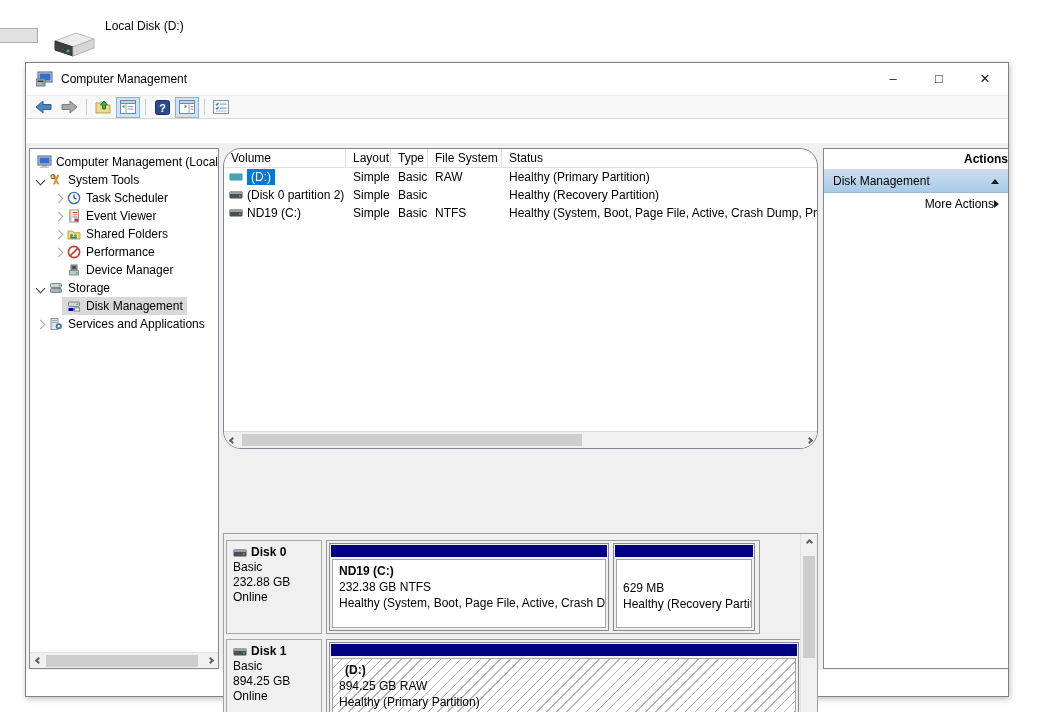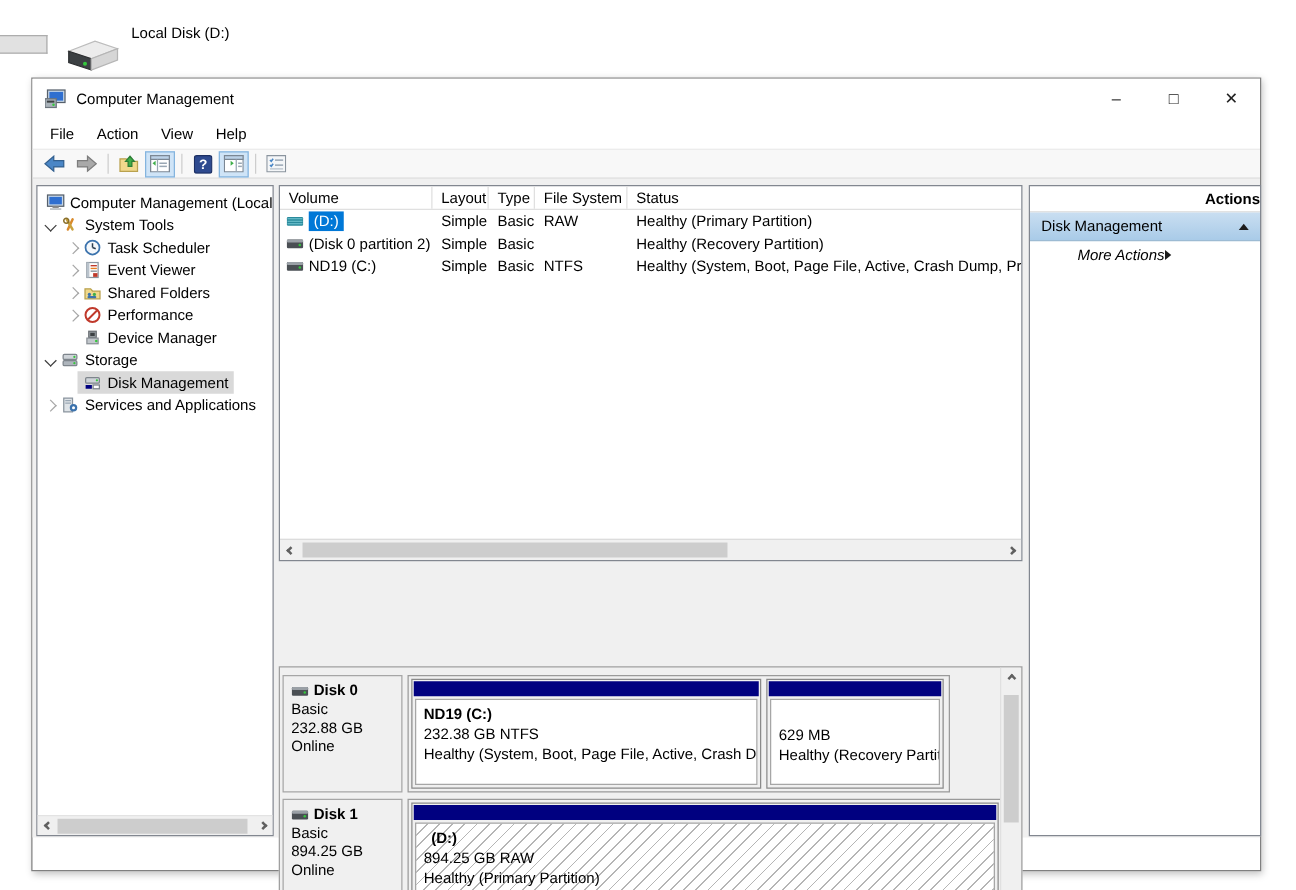--- a/index.html
+++ b/index.html
@@ -53,21 +53,21 @@
 
   .tree-hscroll { position:absolute; left:0; bottom:0; width:188px; height:16px; background:#f0f0f0;
     border-top:1px solid #e3e3e3; display:flex; align-items:center; }
   .sb-btn { width:16px; height:16px; display:flex; align-items:center; justify-content:center; flex:none; }
   .chev { display:inline-block; width:5px; height:5px; border-left:2px solid #606060; border-bottom:2px solid #606060; }
   .chev.l { transform:rotate(45deg); } .chev.r { transform:rotate(-135deg); }
   .chev.u { transform:rotate(135deg); }
   .sb-thumb-h { height:12px; background:#cdcdcd; }
 
   
-  .vol-pane { left:197px; top:5px; width:595px; height:301px; overflow:hidden; }
+  .vol-pane { left:197px; top:5px; width:595px; height:301px; overflow:hidden;border-radius:18px; }
   .vlh, .vlr { display:grid; grid-template-columns:122px 45px 37px 74px 1fr; }
   .vlh { height:19px; border-bottom:1px solid #e0e0e0; }
   .vlh .hc { padding:2px 0 0 7px; border-right:1px solid #e0e0e0; font-size:12px; white-space:nowrap; overflow:hidden; }
   .vlr { height:18px; align-items:center; white-space:nowrap; }
   .vlr .c { padding-left:7px; overflow:hidden; }
   .vcell { display:flex; align-items:center; gap:4px; padding-left:5px; overflow:hidden; }
   .vsel { background:#0078d7; color:#fff; padding:1px 4px; }
   .list-hscroll { position:absolute; left:0; bottom:0; width:593px; height:17px; background:#f0f0f0;
     border-top:1px solid #dcdcdc; display:flex; align-items:center; }
 
@@ -87,22 +87,22 @@
   .ptitle { font-weight:bold; }
   .graph-vscroll { position:absolute; right:1px; top:0; width:16px; height:198px; background:#f0f0f0;
     border-left:1px solid #e0e0e0; }
   .sb-thumb-v { position:absolute; left:2px; width:12px; background:#cdcdcd; }
 
   
   .actions-pane { left:797px; top:5px; width:186px; height:521px; }
   .actions-hdr { height:21px; padding:3px 0 0 8px; font-weight:bold; border-bottom:1px solid #d9d9d9;text-align:right; }
   .action-group { height:23px; display:flex; align-items:center; justify-content:space-between;
     padding:0 9px; background:linear-gradient(#c9def1,#a9cbe8); border-bottom:1px solid #9dbbd3; }
-  .action-more { height:22px; display:flex; align-items:center; justify-content:flex-start;
-    padding:0 9px 0 38px;font-style:italic; }
+  .action-more { height:22px; display:flex; align-items:center; justify-content:flex-end;
+    padding:0 9px 0 38px; }
   .tri-up { width:0; height:0; border-left:4px solid transparent; border-right:4px solid transparent; border-bottom:5px solid #1c1c1c; }
   .tri-right { width:0; height:0; border-top:4px solid transparent; border-bottom:4px solid transparent; border-left:5px solid #1c1c1c; }
 </style>
 </head>
 <body>
 
 <div class="desktop">
 
   <div class="stray-button"></div>
   <svg class="drive-3d" width="50" height="32" viewBox="0 0 50 32">
@@ -124,26 +124,20 @@
         <circle cx="6.8" cy="12.8" r="1" fill="#34c73c"></circle>
       </svg>
       <span class="title">Computer Management</span>
       <div class="caption-btns">
         <button class="cap-btn">–</button>
         <button class="cap-btn">□</button>
         <button class="cap-btn">✕</button>
       </div>
     </div>
 
-    <div class="menubar">
-      <span class="menu-item">File</span>
-      <span class="menu-item">Action</span>
-      <span class="menu-item">View</span>
-      <span class="menu-item">Help</span>
-    </div>
 
     <div class="toolbar">
       <span class="tb-btn">
         <svg width="18" height="14" viewBox="0 0 18 14">
             <polygon points="8,1 1,7 8,13 8,9.5 16,9.5 16,4.5 8,4.5" fill="#4a86c6" stroke="#33608f"></polygon>
           </svg>
       </span>
       <span class="tb-btn">
         <svg width="18" height="14" viewBox="0 0 18 14">
             <polygon points="10,1 17,7 10,13 10,9.5 2,9.5 2,4.5 10,4.5" fill="#a9a9a9" stroke="#7d7d7d"></polygon>

